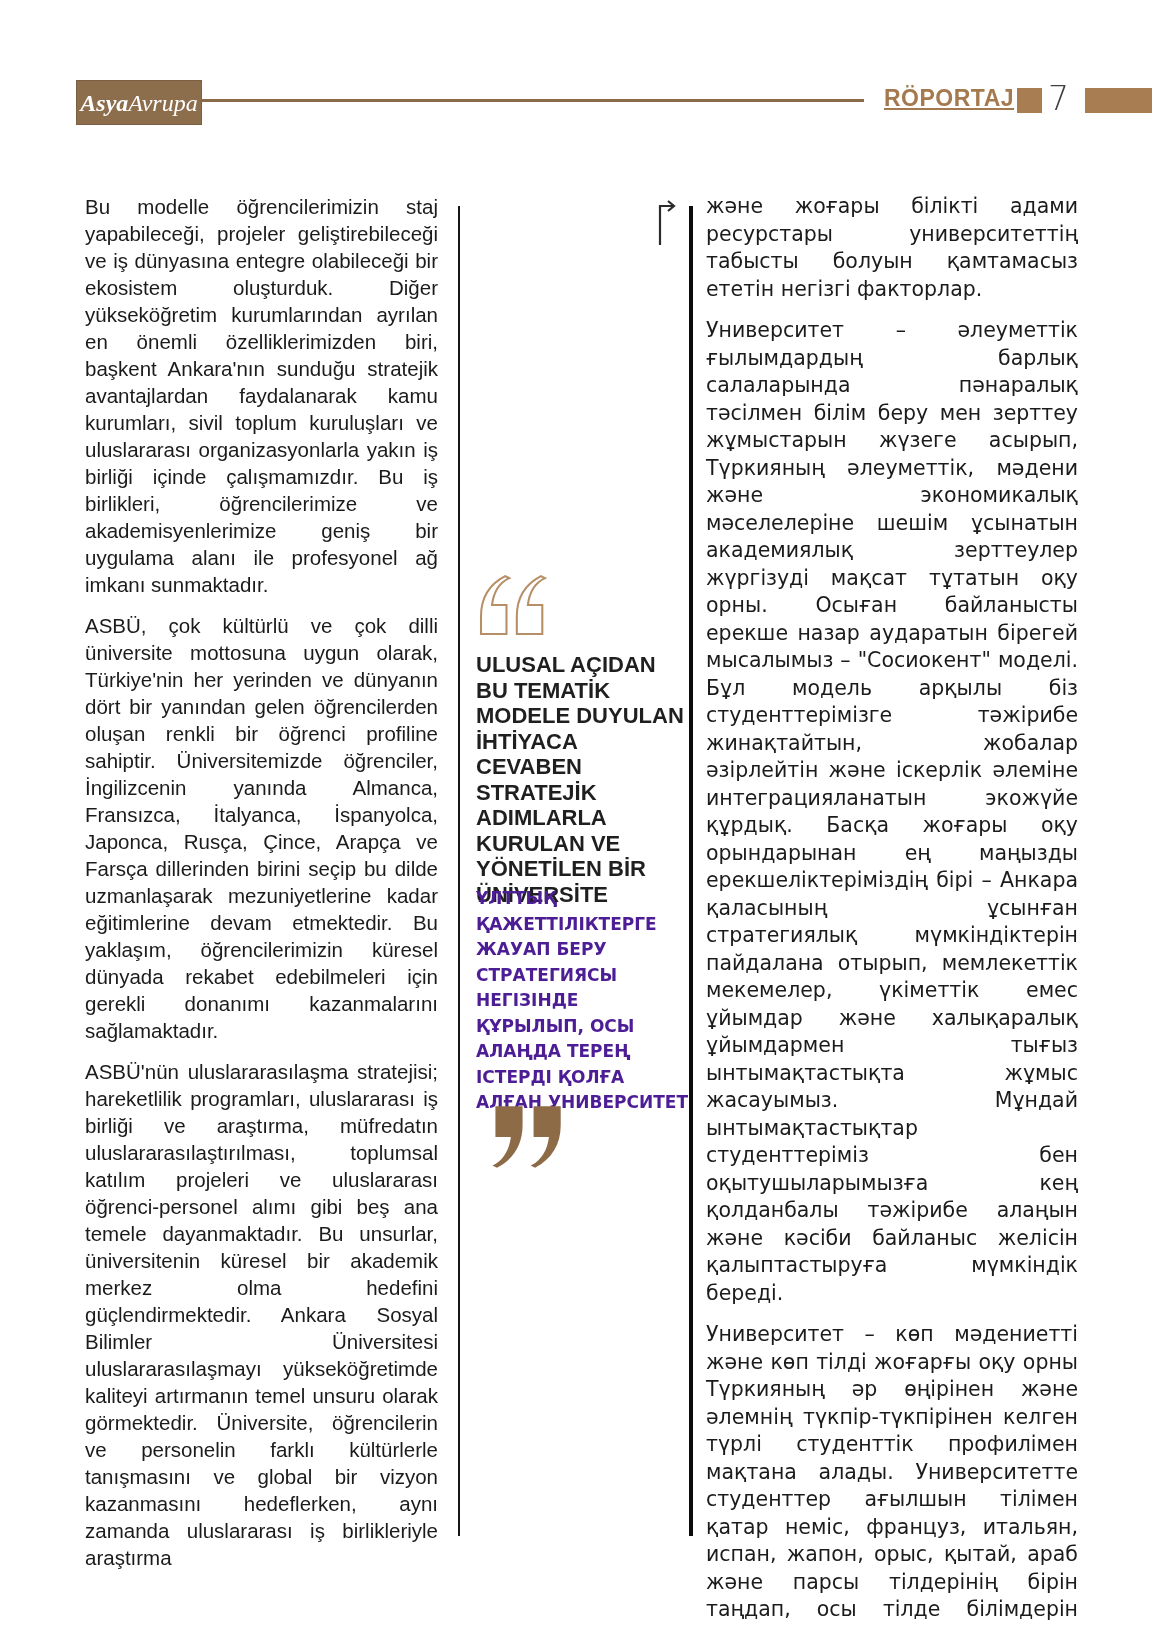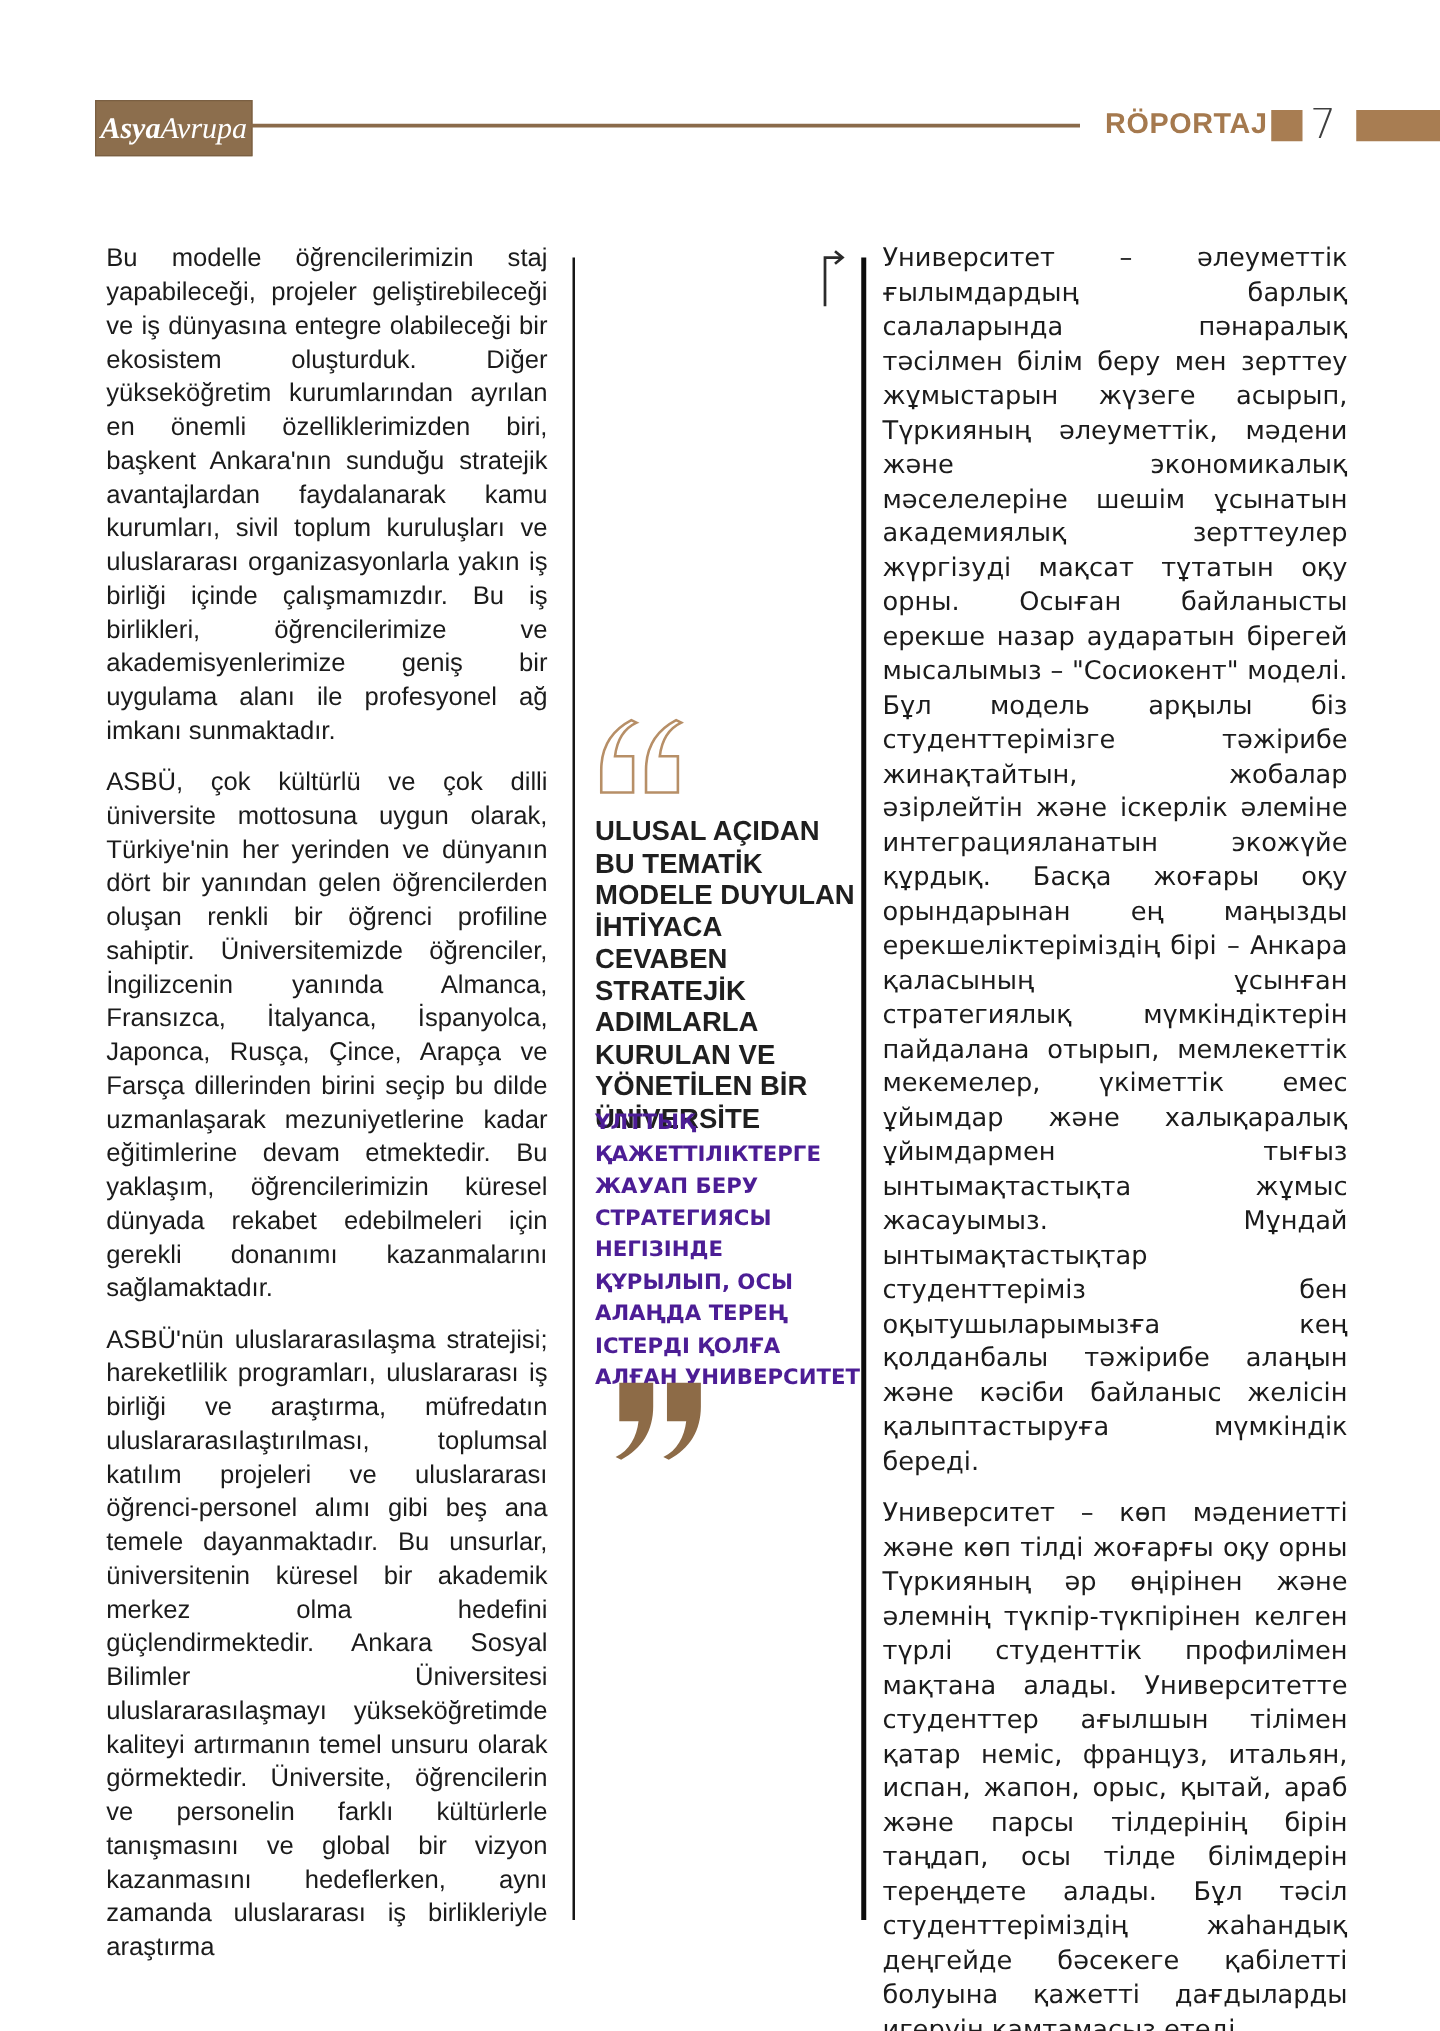--- a/index.html
+++ b/index.html
@@ -7,21 +7,21 @@
         font-family:"Liberation Sans","DejaVu Sans",sans-serif;color:#1b1b1b;}
 
   
   .logo-box{position:absolute;left:76px;top:80px;width:124px;height:43px;background:#8c6e4d;
             border:1px solid #7a5f42;display:flex;align-items:center;justify-content:center;}
   .logo-box .logo-text{font-family:"Liberation Serif","DejaVu Serif",serif;font-style:italic;
             color:#ffffff;font-size:24px;line-height:1;white-space:nowrap;}
   .logo-bold{font-weight:700;}
   .header-rule{position:absolute;left:200px;top:99px;width:664px;height:3px;background:#8a6a4a;}
   .section-label{position:absolute;left:884px;top:85px;font-size:23px;font-weight:700;
-            letter-spacing:.5px;color:#a5794e;}
+            letter-spacing:.5px;color:#a5794e;text-decoration:underline;}
   .page-square{position:absolute;left:1017px;top:88px;width:25px;height:25px;background:#a87d52;}
   .page-number{position:absolute;left:1048px;top:79px;font-family:"DejaVu Sans",sans-serif;
             font-weight:200;font-size:33px;color:#3f3f3f;}
   .page-bar{position:absolute;left:1085px;top:88px;width:67px;height:25px;background:#a87d52;}
 
   
   .divider-thin{position:absolute;left:458px;top:206px;width:2px;height:1330px;background:#161616;}
   .divider-thick{position:absolute;left:689px;top:206px;width:4px;height:1330px;background:#0c0c0c;}
   .arrow-icon{position:absolute;left:655px;top:200px;}
 
@@ -84,18 +84,19 @@
   <span class="q-close">
     <svg width="95" height="66" viewBox="0 0 100 90">
       <g fill="#8d6b47" transform="rotate(180 51.5 45)">
         <path d="M40 3 C17 15 5 35 5 61 L5 87 L42 87 L42 45 L21 45 C23 28 31 13 46 6 Z"></path>
         <path d="M92 3 C69 15 57 35 57 61 L57 87 L94 87 L94 45 L73 45 C75 28 83 13 98 6 Z"></path>
       </g>
     </svg>
   </span>
 
   <div class="col-right">
+    <p>және жоғары білікті адами ресурстары университеттің табысты болуын қамтамасыз ететін негізгі факторлар.</p>
     <p>Университет – әлеуметтік ғылымдардың барлық салаларында пәнаралық тәсілмен білім беру мен зерттеу жұмыстарын жүзеге асырып, Түркияның әлеуметтік, мәдени және экономикалық мәселелеріне шешім ұсынатын академиялық зерттеулер жүргізуді мақсат тұтатын оқу орны. Осыған байланысты ерекше назар аударатын бірегей мысалымыз – "Сосиокент" моделі. Бұл модель арқылы біз студенттерімізге тәжірибе жинақтайтын, жобалар әзірлейтін және іскерлік әлеміне интеграцияланатын экожүйе құрдық. Басқа жоғары оқу орындарынан ең маңызды ерекшеліктеріміздің бірі – Анкара қаласының ұсынған стратегиялық мүмкіндіктерін пайдалана отырып, мемлекеттік мекемелер, үкіметтік емес ұйымдар және халықаралық ұйымдармен тығыз ынтымақтастықта жұмыс жасауымыз. Мұндай ынтымақтастықтар студенттеріміз бен оқытушыларымызға кең қолданбалы тәжірибе алаңын және кәсіби байланыс желісін қалыптастыруға мүмкіндік береді.</p>
     <p>Университет – көп мәдениетті және көп тілді жоғарғы оқу орны Түркияның әр өңірінен және әлемнің түкпір-түкпірінен келген түрлі студенттік профилімен мақтана алады. Университетте студенттер ағылшын тілімен қатар неміс, француз, итальян, испан, жапон, орыс, қытай, араб және парсы тілдерінің бірін таңдап, осы тілде білімдерін тереңдете алады. Бұл тәсіл студенттеріміздің жаһандық деңгейде бәсекеге қабілетті болуына қажетті дағдыларды игеруін қамтамасыз етеді.</p>
 
   </div>
 
 </div>
 
 </body></html>

